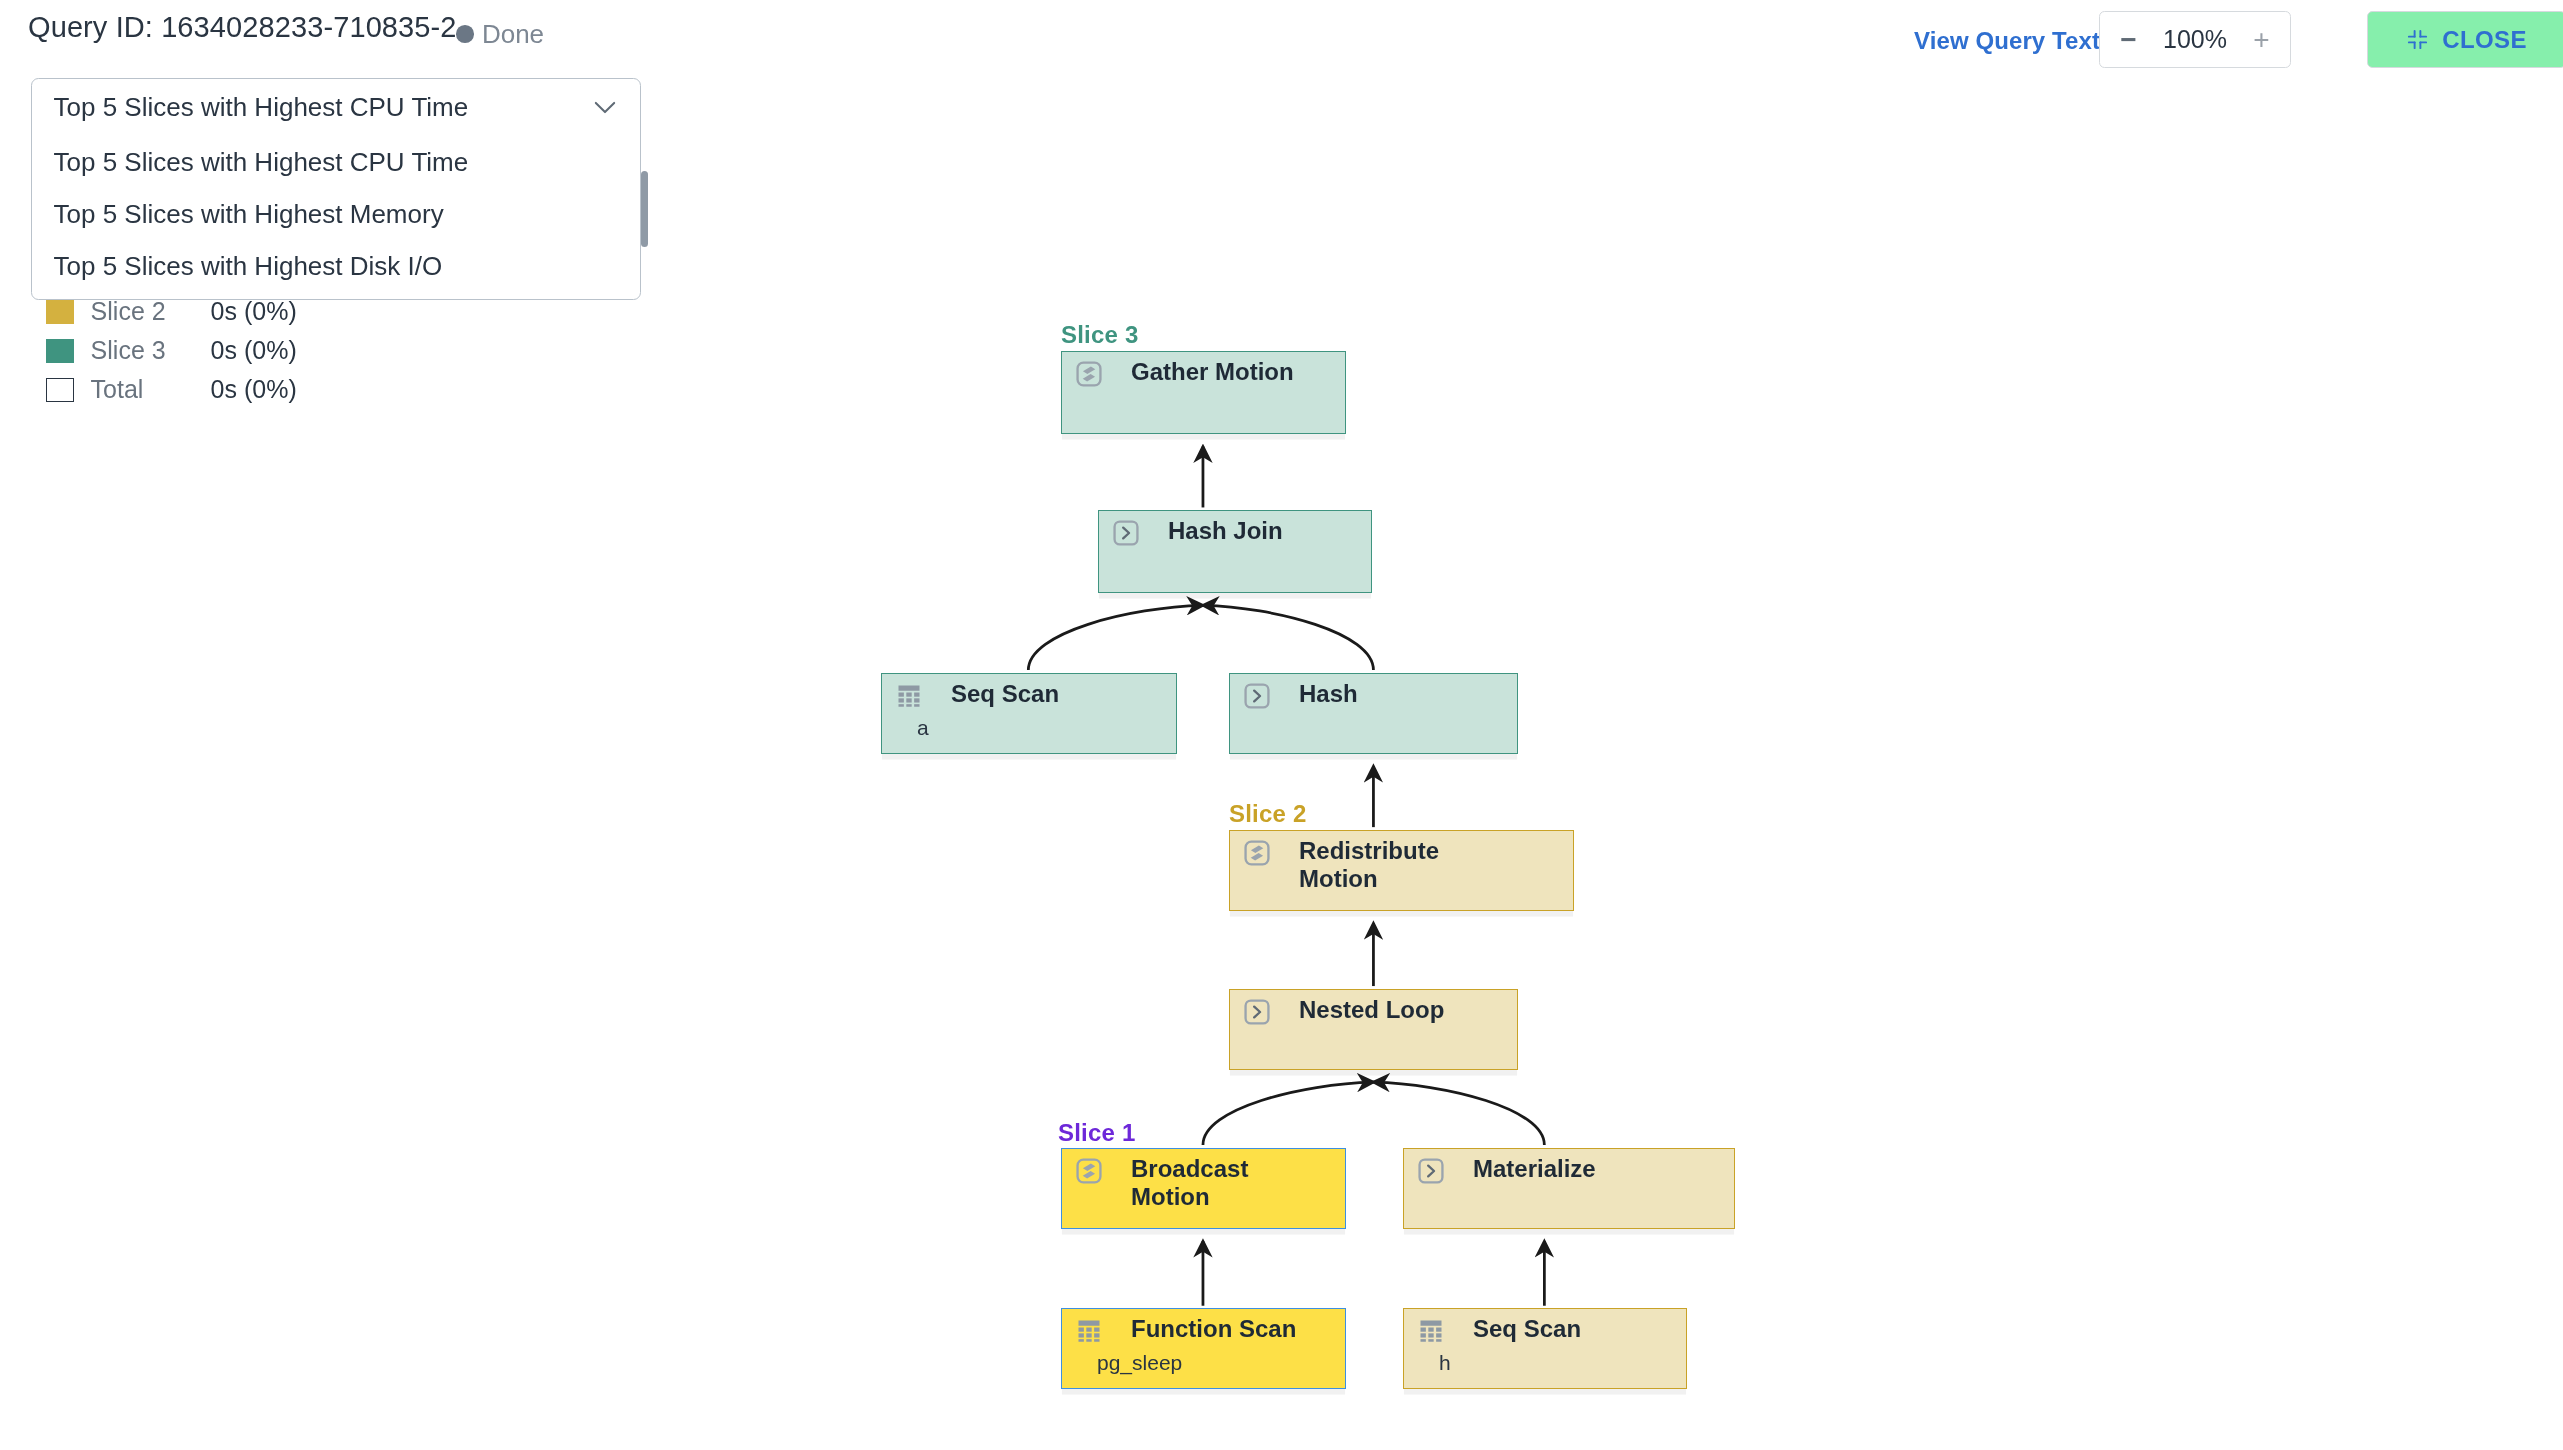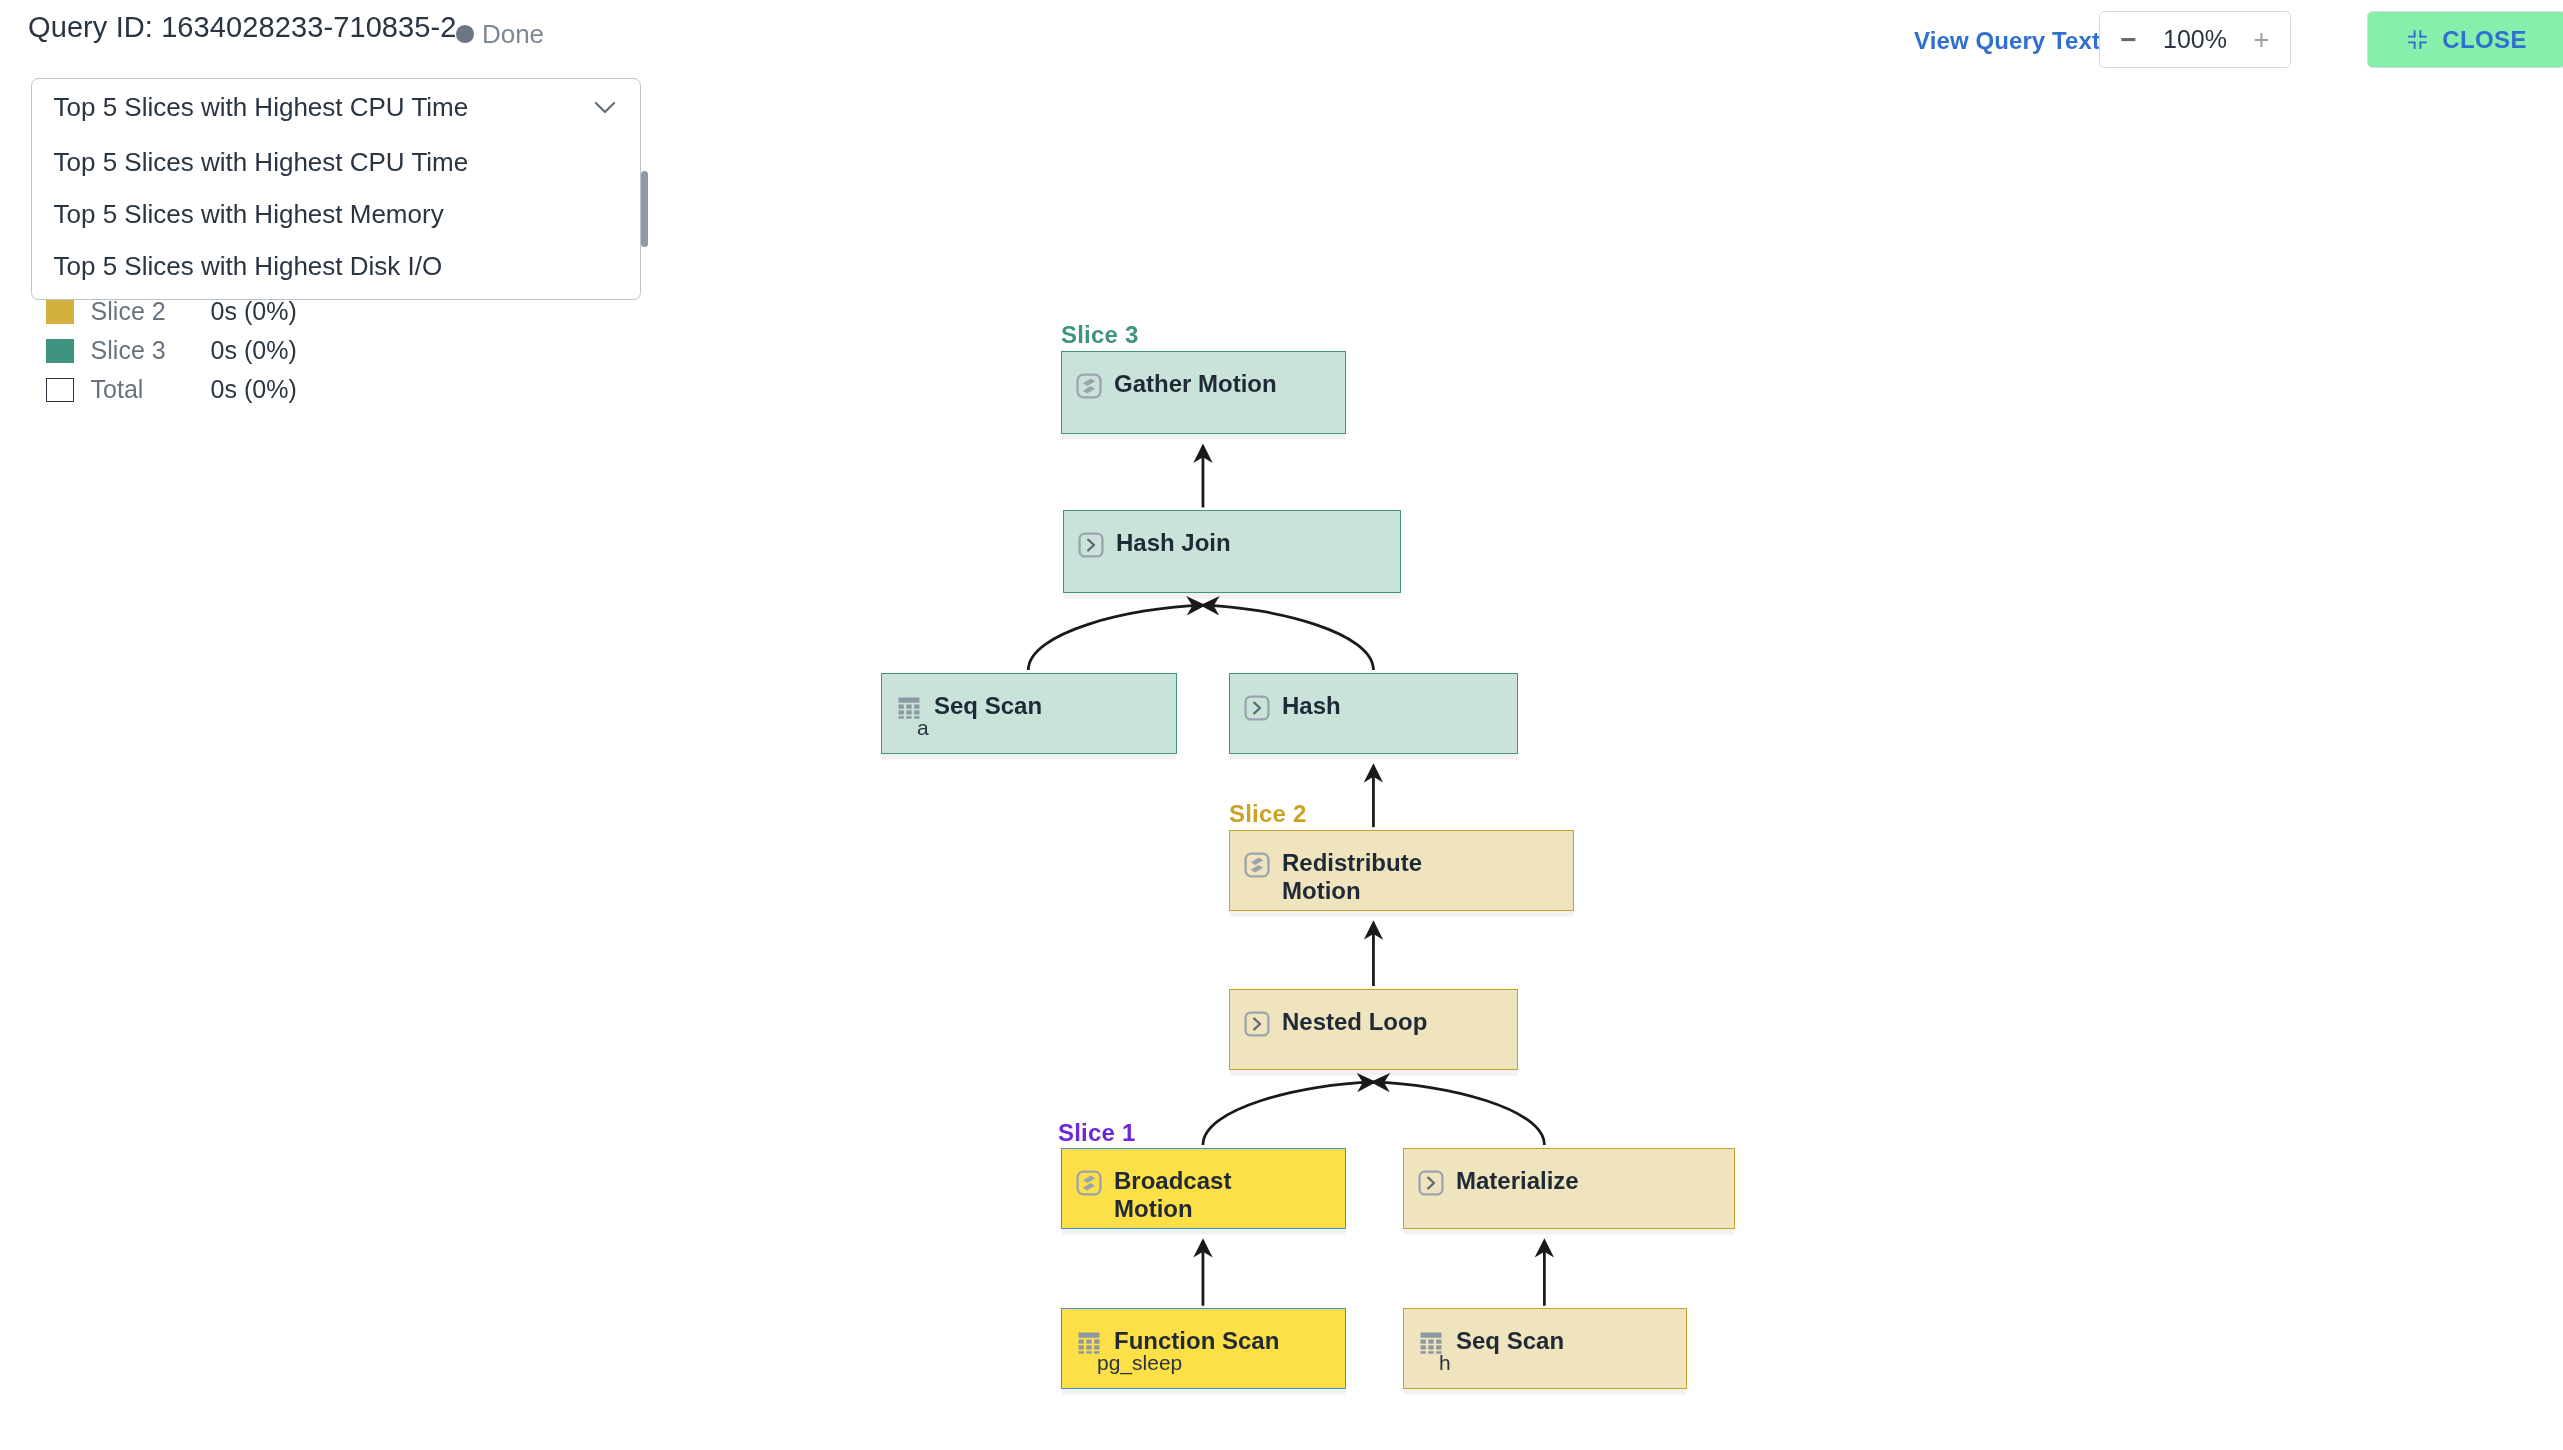--- a/index.html
+++ b/index.html
@@ -96,22 +96,22 @@
     position:absolute; font-size:24px; font-weight:700; letter-spacing:0.2px;
   }
 
   .node {
     position:absolute;
     border-width:1.8px; border-style:solid;
     box-shadow: 0 6.5px 0 -0.9px rgba(0,0,0,0.055);
     cursor:pointer;
   }
   .node .node-head {
-    display:flex; align-items:flex-start; gap:11px;
-    padding:18px 13px 0 13px;
+    display:flex; align-items:flex-start; gap:28px;
+    padding:6px 13px 0 13px;
   }
   .node .node-title {
     font-size:24px; font-weight:700; color:#1f2a36; line-height:1.17;
     max-width:185px;
   }
   .node .node-sub {
     position:absolute; left:35px; bottom:13px;
     font-size:21px; color:#2a3542;
   }
   .nicon { width:28px; height:28px; flex:none; margin-top:1.8px; display:block; }
@@ -200,21 +200,21 @@
       <div class="node theme-teal" style="left: 1061px; top: 351px; width: 285px; height: 83px;">
         <div class="node-head">
           <svg class="nicon" viewBox="0 0 24 24">
             <rect x="2.2" y="2.2" width="19.6" height="19.6" rx="5" fill="none" stroke="#9aa4ae" stroke-width="2"></rect>
             <path d="M13.6 5.6 L17.4 8.0 L10.6 12.0 L6.8 9.6 Z" fill="#9aa4ae"></path>
             <path d="M13.4 12.0 L17.2 14.4 L10.4 18.4 L6.6 16.0 Z" fill="#9aa4ae"></path>
           </svg>
           <div class="node-title">Gather Motion</div>
         </div>
       </div>
-      <div class="node theme-teal" style="left: 1063px; top: 510px; width: 338px; height: 83px;">
+      <div class="node theme-teal" style="left: 1098px; top: 510px; width: 274px; height: 83px;">
         <div class="node-head">
           <svg class="nicon" viewBox="0 0 24 24">
             <rect x="2.2" y="2.2" width="19.6" height="19.6" rx="4.5" fill="none" stroke="#9aa4ae" stroke-width="2"></rect>
             <polyline points="9.6,7.4 14.6,12 9.6,16.6" fill="none" stroke="#5f6a75" stroke-width="2" stroke-linecap="round" stroke-linejoin="round"></polyline>
           </svg>
           <div class="node-title">Hash Join</div>
         </div>
       </div>
       <div class="node theme-teal" style="left: 881px; top: 673px; width: 296px; height: 81px;">
         <div class="node-head">

